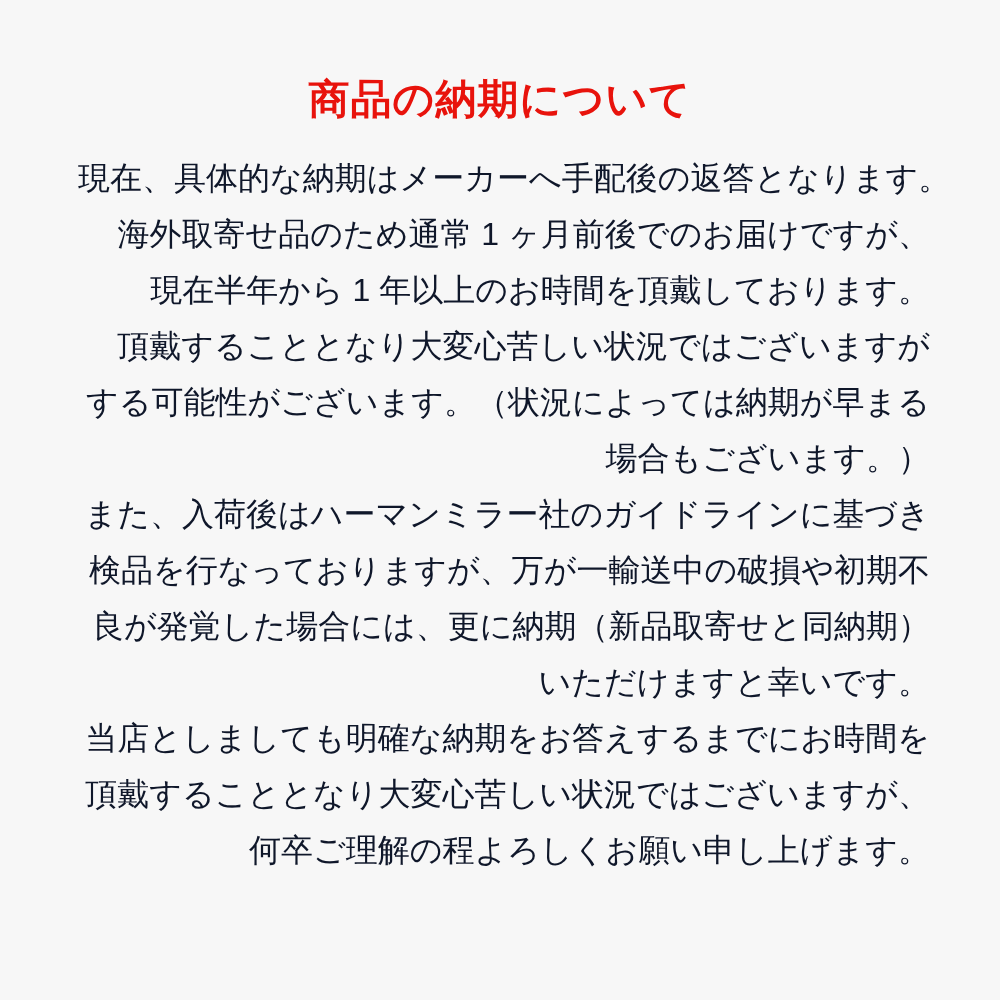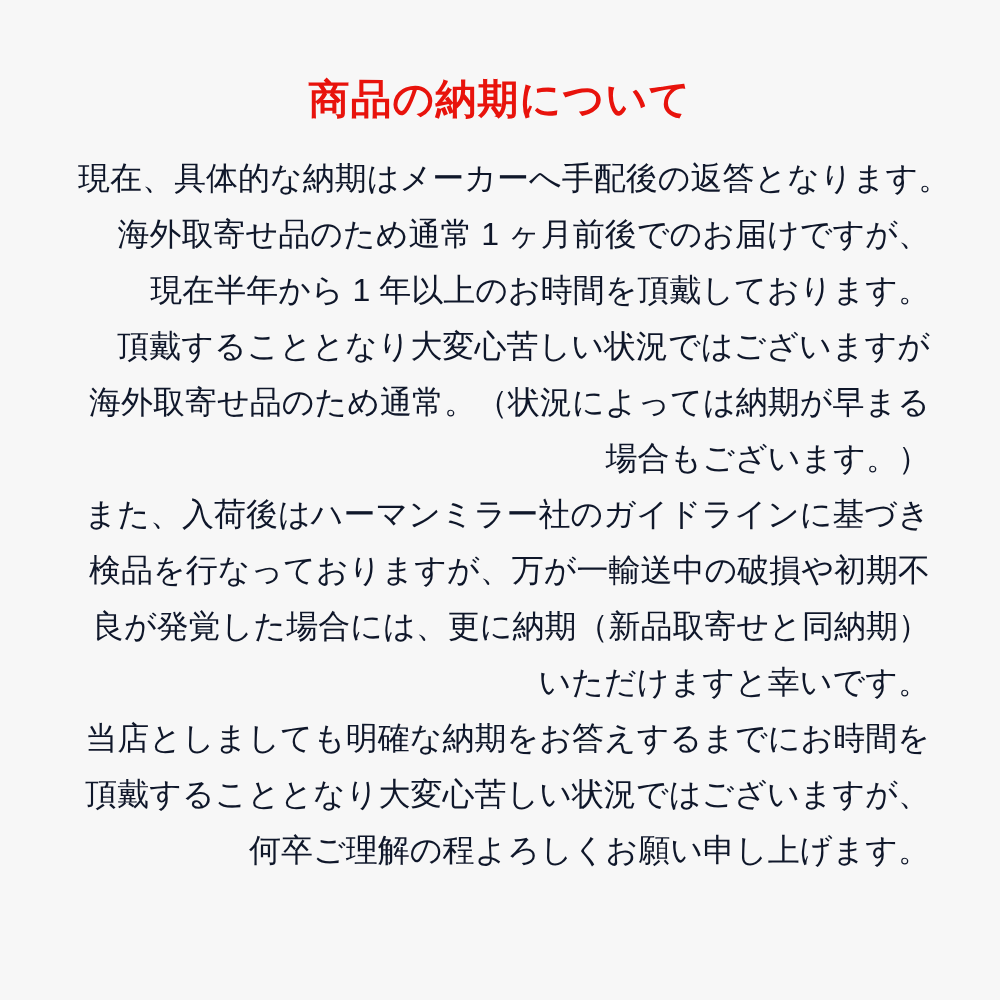--- a/index.html
+++ b/index.html
@@ -41,21 +41,21 @@
 </head>
 <body style="background: rgb(247, 247, 247);">
 
 <div class="page">
   <h1 class="title" style="color: rgb(232, 19, 12);">商品の納期について</h1>
   <div class="notice" style="color: #0f172a; text-align: right;">
       <div class="line"><span class="seg-regular">現在、具体的な納期はメーカーへ手配後の返答となります。</span></div>
       <div class="line"><span class="seg-regular">海外取寄せ品のため通常 1 ヶ月前後でのお届けですが、</span></div>
       <div class="line"><span class="seg-bold">現在半年から 1 年以上のお時間</span><span class="seg-regular">を頂戴しております。</span></div>
       <div class="line"><span class="seg-regular">頂戴することとなり大変心苦しい状況ではございますが</span></div>
-      <div class="line"><span class="seg-regular">海外取寄せ品のため通常。（状況によっては納期が早まる</span></div>
+      <div class="line"><span class="seg-regular">する可能性がございます。（状況によっては納期が早まる</span></div>
       <div class="line"><span class="seg-regular">場合もございます。）</span></div>
       <div class="line"><span class="seg-regular">また、入荷後はハーマンミラー社のガイドラインに基づき</span></div>
       <div class="line"><span class="seg-regular">検品を行なっておりますが、万が一輸送中の破損や初期不</span></div>
       <div class="line"><span class="seg-regular">良が発覚した場合には、更に納期（新品取寄せと同納期）</span></div>
       <div class="line"><span class="seg-regular">いただけますと幸いです。</span></div>
       <div class="line"><span class="seg-regular">当店としましても明確な納期をお答えするまでにお時間を</span></div>
       <div class="line"><span class="seg-regular">頂戴することとなり大変心苦しい状況ではございますが、</span></div>
       <div class="line"><span class="seg-regular">何卒ご理解の程よろしくお願い申し上げます。</span></div>
     </div>
 </div>

